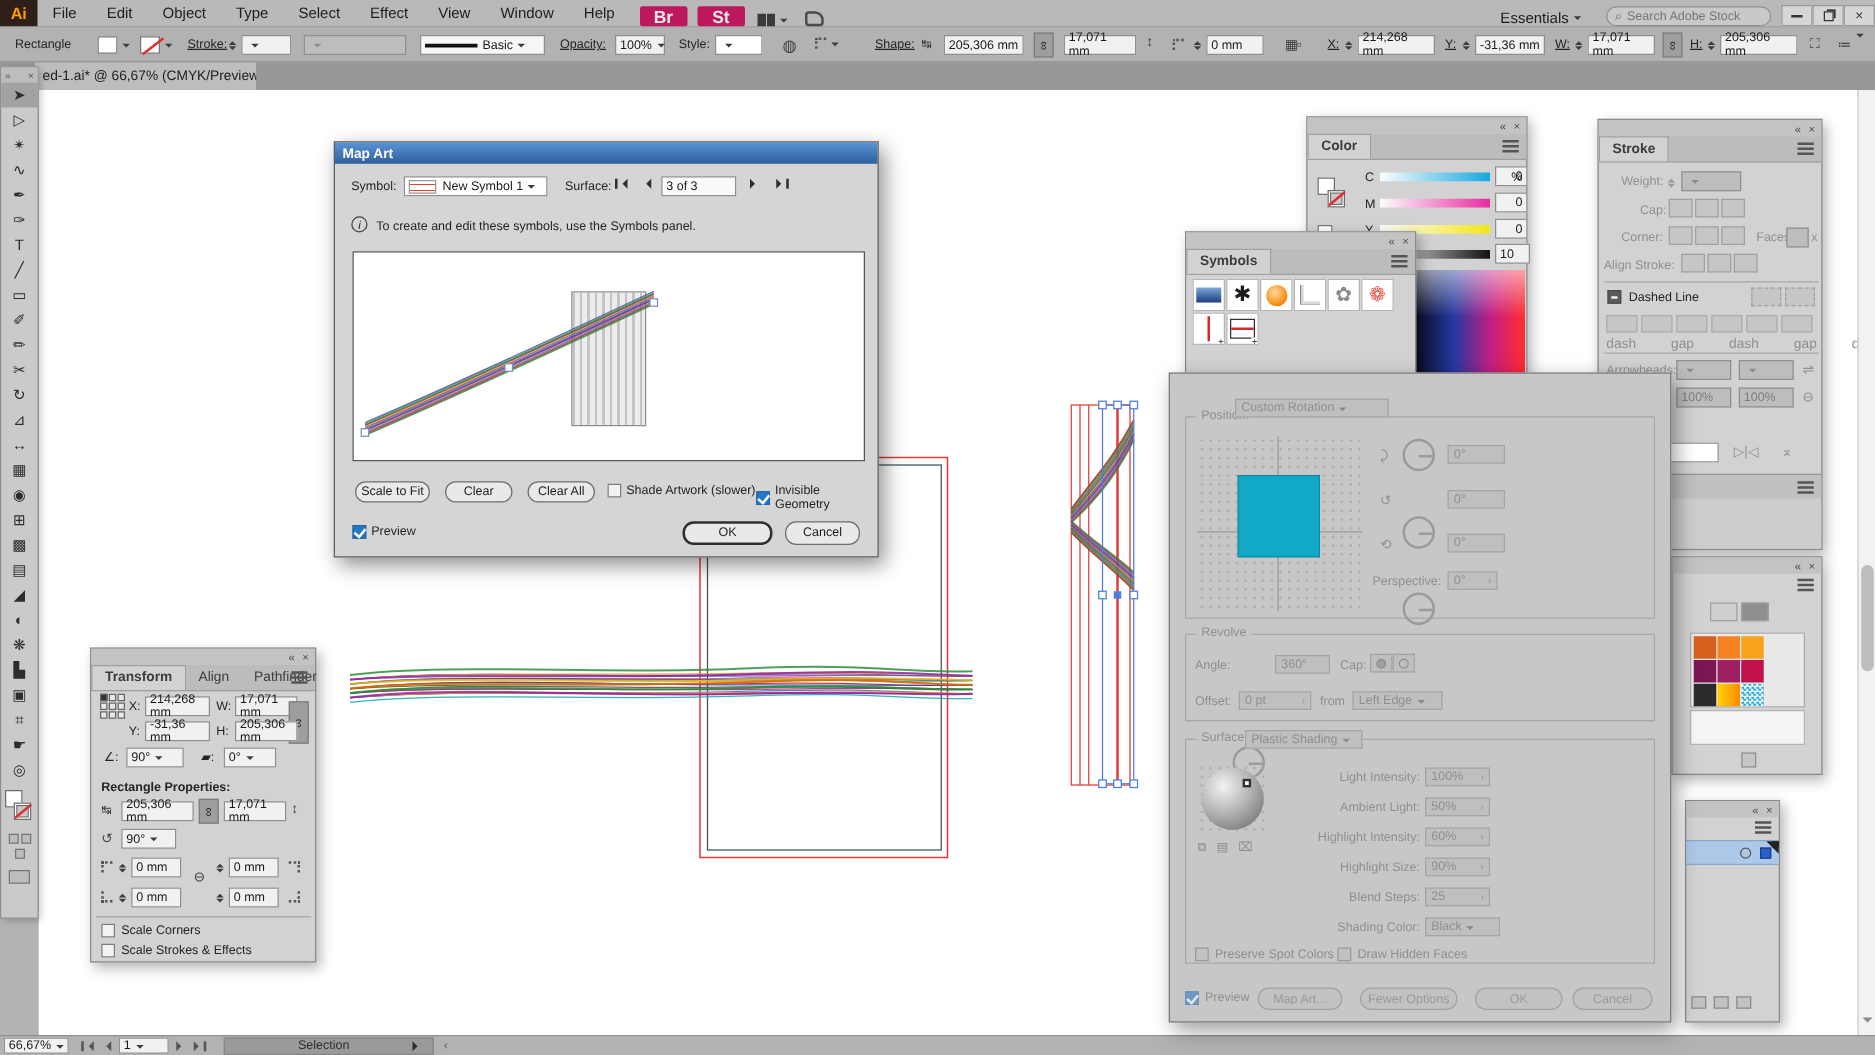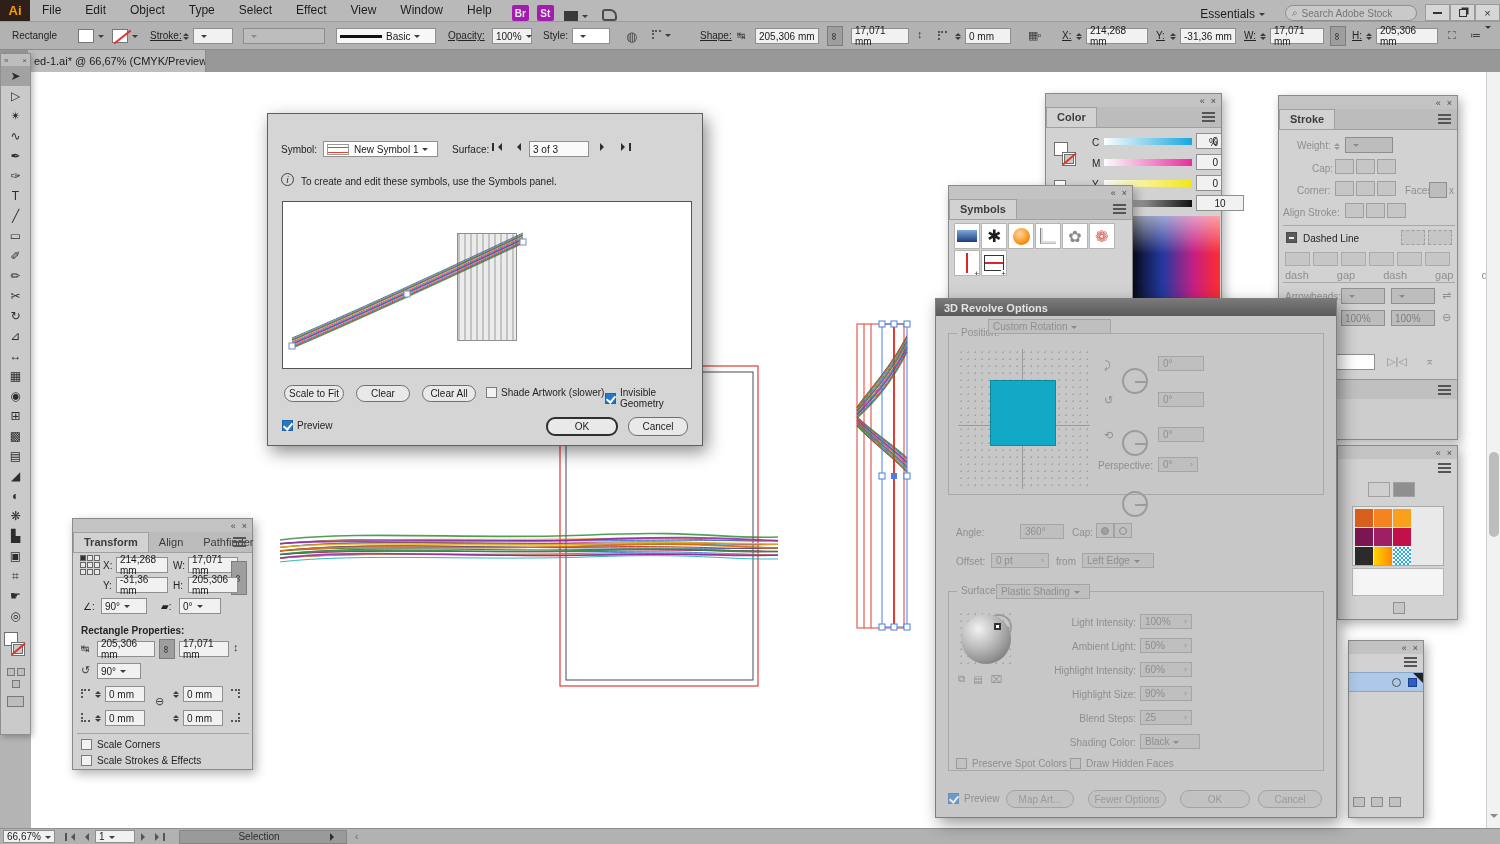--- a/index.html
+++ b/index.html
@@ -4,21 +4,21 @@
 <style>
 *{box-sizing:border-box;margin:0;padding:0}
 body{font-family:"Liberation Sans","DejaVu Sans",sans-serif;background:#888}
 .app{position:relative;width:1500px;height:844px;background:#b4b4b4;overflow:hidden;font-size:11px;color:#1d1d1d}
 .abs{position:absolute}
 .flex{display:flex;align-items:center}
 
 .menubar{left:0;top:0;width:1500px;height:22px;background:#b9b9b9;border-bottom:1px solid #9b9b9b;display:flex;align-items:flex-end;font-size:12px}
 .ai-logo{width:30px;height:22px;background:#2e2018;color:#ff9a00;font-weight:bold;display:flex;align-items:center;justify-content:center;font-size:13px}
 .menu-item{padding:0 12px;height:22px;display:flex;align-items:center;cursor:default}
-.sq-app{width:17px;height:16px;background:#a21caf;color:#e8e8e8;font-size:10px;font-weight:bold;display:flex;align-items:center;justify-content:center;border-radius:2px;margin-left:8px}
+.sq-app{width:38px;height:16px;background:#be185d;color:#e8e8e8;font-size:14px;font-weight:bold;display:flex;align-items:center;justify-content:center;border-radius:2px;margin-left:8px}
 .search-box{width:132px;height:16px;background:#c9c9c9;border:1px solid #8f8f8f;border-radius:8px;display:flex;align-items:center;padding:0 6px;color:#6e6e6e;font-size:10px}
 .search-box input{border:0;background:transparent;outline:none;font-size:10px;color:#555;width:100px;font-family:inherit}
 .winbtn{width:25px;height:17px;background:#d6d6d6;border:1px solid #9a9a9a;display:flex;align-items:center;justify-content:center;font-size:11px;color:#333}
 
 .controlbar{left:0;top:22px;width:1500px;height:28px;background:#b2b2b2;border-bottom:1px solid #8d8d8d;font-size:10px}
 .fld{background:#f1f1f1;border:1px solid #8f8f8f;font-size:10px;display:flex;align-items:center;padding:0 3px;height:16px;color:#1a1a1a}
 .fld.dis{background:#bdbdbd;color:#7e7e7e}
 .dd::after{content:"";border:3px solid transparent;border-top-color:#3c3c3c;margin-left:4px;transform:translateY(2px)}
 .dd.dis::after{border-top-color:#8a8a8a}
 .stp{display:inline-flex;flex-direction:column;justify-content:center;margin-right:2px}
@@ -501,21 +501,21 @@
     <div class="abs" style="left:58px;top:65px;width:88px;height:7px;background:linear-gradient(90deg,#fdfdfd,#e62da0)"></div>
     <div class="abs fld" style="left:150px;top:60px;width:26px;justify-content:flex-end">
         <span>0</span>
       </div>
     <div class="abs lbl" style="left:46px;top:85px">Y</div>
     <div class="abs" style="left:58px;top:86px;width:88px;height:7px;background:linear-gradient(90deg,#fdfdfd,#f2e51a)"></div>
     <div class="abs fld" style="left:150px;top:81px;width:26px;justify-content:flex-end">
         <span>0</span>
       </div>
     <div class="abs" style="left:58px;top:106px;width:88px;height:7px;background:linear-gradient(90deg,#efefef,#111)"></div>
-    <div class="abs fld" style="left:150px;top:101px;width:48px;justify-content:center">
+    <div class="abs fld" style="left:150px;top:101px;width:28px;justify-content:flex-start">
         <span>10</span>
       </div>
     <div class="abs lbl" style="left:163px;top:43px">%</div>
     <div class="abs" style="left:82px;top:122px;width:92px;height:84px;background:linear-gradient(to bottom,rgba(255,255,255,.55),rgba(255,255,255,0) 45%),linear-gradient(90deg,#06070d,#2438a0 38%,#c81e82 72%,#ff2d2d)"></div>
   </div>
 
   <div class="panel abs" style="left:948px;top:185px;width:185px;height:117px;z-index:4">
     <div class="phead">
         <span>«</span>
         <span>×</span>
@@ -671,23 +671,20 @@
       <span class="abs" style="right:0;top:0;width:0;height:0;border:5px solid transparent;border-top-color:#222;border-right-color:#222"></span>
     </div>
     <div class="abs flex" style="left:4px;top:156px;gap:6px">
       <span style="width:12px;height:10px;border:1px solid #8b8b8b;background:#c2c2c2"></span>
       <span style="width:12px;height:10px;border:1px solid #8b8b8b;background:#c2c2c2"></span>
       <span style="width:12px;height:10px;border:1px solid #8b8b8b;background:#c2c2c2"></span>
     </div>
   </div>
 
   <div class="d3 abs">
-    <div class="d3-title">
-        <span>3D Revolve Options</span>
-      </div>
     <div class="gbox" style="left:12px;top:34px;width:376px;height:162px">
       <div class="glegend" style="display:flex;gap:6px;align-items:center">
         <span>Position:</span>
       </div>
     </div>
     <div class="dfld dd dis abs" style="left:52px;top:20px;width:123px;background:#bfbfbf">
         <span>Custom Rotation</span>
       </div>
     <div class="dotgrid abs" style="left:22px;top:50px;width:132px;height:140px">
       <span class="abs" style="left:64px;top:0;width:1px;height:140px;background:#9a9a9a"></span>
@@ -708,20 +705,23 @@
     <div class="dial abs" style="left:186px;top:123px"></div>
     <div class="dfld abs" style="left:222px;top:128px;width:46px">
         <span>0°</span>
       </div>
     <div class="abs lbl dimtxt" style="left:162px;top:161px">Perspective:</div>
     <div class="dfld abs" style="left:222px;top:158px;width:40px">
         <span>0°</span>
         <span class="nx">›</span>
       </div>
 
+    <div class="gbox" style="left:12px;top:208px;width:376px;height:70px">
+      <div class="glegend"><span>Revolve</span></div>
+    </div>
     <div class="abs lbl dimtxt" style="left:20px;top:228px">Angle:</div>
     <div class="dial abs" style="left:50px;top:220px"></div>
     <div class="dfld abs" style="left:84px;top:225px;width:44px">
         <span>360°</span>
       </div>
     <div class="abs lbl dimtxt" style="left:136px;top:228px">Cap:</div>
     <div class="abs flex" style="left:160px;top:224px">
         <span class="capbtn">
           <i></i>
         </span>
@@ -803,20 +803,23 @@
       </div>
     <div class="btn dim abs" style="left:244px;top:491px;width:70px;height:18px">
         <span>OK</span>
       </div>
     <div class="btn dim abs" style="left:322px;top:491px;width:64px;height:18px">
         <span>Cancel</span>
       </div>
   </div>
 
   <div class="mapart abs">
+    <div class="mapart-title">
+        <span>Map Art</span>
+      </div>
     <div class="abs lbl" style="left:13px;top:30px">Symbol:</div>
     <div class="abs fld dd" style="left:55px;top:27px;width:115px;background:#fff">
       <span style="width:22px;height:11px;border:1px solid #999;background:repeating-linear-gradient(#fff 0 2px,#d43 2px 3px,#fff 3px 5px);margin-right:5px"></span>
       <span>New Symbol 1</span>
     </div>
     <div class="abs lbl" style="left:184px;top:30px">Surface:</div>
     <div class="abs navbtn" style="left:224px;top:29px">
         <span class="bar"></span>
         <span class="tri-l"></span>
       </div>

